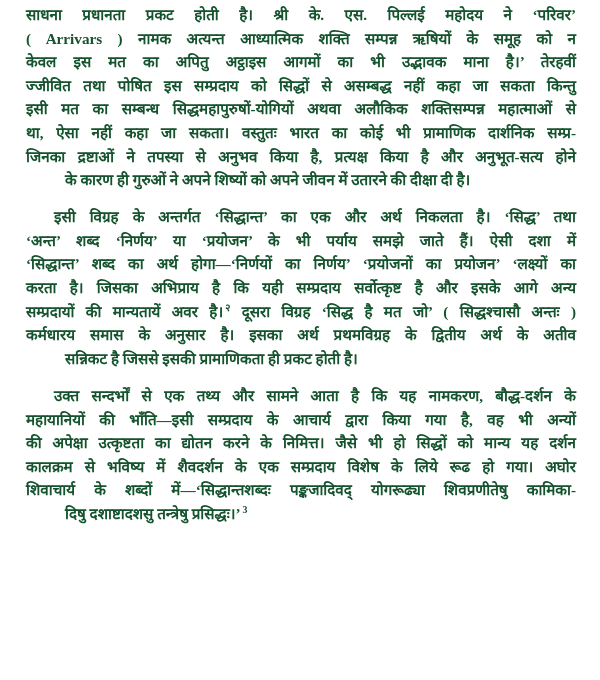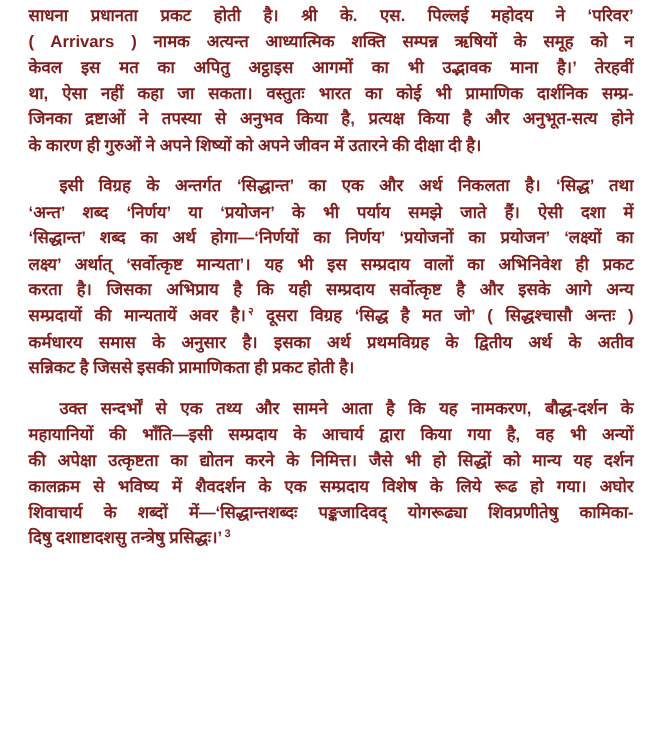--- a/index.html
+++ b/index.html
@@ -11,69 +11,71 @@
       width: 600px;
       height: 680px;
       overflow: hidden;
       position: relative;
     }
     .page {
       position: absolute;
       left: 26px;
       top: 3px;
       width: 550px;
-      font-family: Liberation Sans, sans-serif;
+      font-family: Liberation Serif, serif;
       font-size: 15.2px;
-      color: #7f1d1d;
+      color: #14532d;
       font-weight: 600;
     }
     .para {
       margin: 0 0 13.5px 0;
     }
     .line {
       display: block;
       height: 23.6px;
       line-height: 23.6px;
       white-space: nowrap;
       text-align: justify;
       text-align-last: justify;
       overflow: visible;
     }
     .line.indent {
       padding-left: 28px;
     }
     .line.last {
       text-align-last: left;
+      margin-left: 39px;
     }
     .fn {
       font-size: 10px;
       vertical-align: super;
       line-height: 0;
       margin-left: 2px;
     }
   </style>
 </head>
 <body>
 
 <div class="page">
 
   <div class="para">
     <span class="line">साधना प्रधानता प्रकट होती है। श्री के. एस. पिल्लई महोदय ने ‘परिवर’</span>
     <span class="line">( Arrivars ) नामक अत्यन्त आध्यात्मिक शक्ति सम्पन्न ऋषियों के समूह को न</span>
     <span class="line">केवल इस मत का अपितु अट्ठाइस आगमों का भी उद्भावक माना है।’ तेरहवीं</span>
+    <span class="line">ज्जीवित तथा पोषित इस सम्प्रदाय को सिद्धों से असम्बद्ध नहीं कहा जा सकता किन्तु</span>
+    <span class="line">इसी मत का सम्बन्ध सिद्धमहापुरुषों-योगियों अथवा अलौकिक शक्तिसम्पन्न महात्माओं से</span>
     <span class="line">था, ऐसा नहीं कहा जा सकता। वस्तुतः भारत का कोई भी प्रामाणिक दार्शनिक सम्प्र-</span>
     <span class="line">जिनका द्रष्टाओं ने तपस्या से अनुभव किया है, प्रत्यक्ष किया है और अनुभूत-सत्य होने</span>
     <span class="line last">के कारण ही गुरुओं ने अपने शिष्यों को अपने जीवन में उतारने की दीक्षा दी है।</span>
   </div>
 
   <div class="para">
     <span class="line indent">इसी विग्रह के अन्तर्गत ‘सिद्धान्त’ का एक और अर्थ निकलता है। ‘सिद्ध’ तथा</span>
     <span class="line">‘अन्त’ शब्द ‘निर्णय’ या ‘प्रयोजन’ के भी पर्याय समझे जाते हैं। ऐसी दशा में</span>
     <span class="line">‘सिद्धान्त’ शब्द का अर्थ होगा—‘निर्णयों का निर्णय’ ‘प्रयोजनों का प्रयोजन’ ‘लक्ष्यों का</span>
-    <span class="line">लक्ष्य’ अर्थात् ‘सर्वोत्कृष्ट मान्यता’। यह भी इस सम्प्रदाय वालों का अभिनिवेश ही प्रकट</span>
     <span class="line">करता है। जिसका अभिप्राय है कि यही सम्प्रदाय सर्वोत्कृष्ट है और इसके आगे अन्य</span>
     <span class="line"><span>सम्प्रदायों की मान्यतायें अवर है।</span><span class="fn">२</span><span> दूसरा विग्रह ‘सिद्ध है मत जो’ ( सिद्धश्चासौ अन्तः )</span></span>
     <span class="line">कर्मधारय समास के अनुसार है। इसका अर्थ प्रथमविग्रह के द्वितीय अर्थ के अतीव</span>
     <span class="line last">सन्निकट है जिससे इसकी प्रामाणिकता ही प्रकट होती है।</span>
   </div>
 
   <div class="para">
     <span class="line indent">उक्त सन्दर्भों से एक तथ्य और सामने आता है कि यह नामकरण, बौद्ध-दर्शन के</span>
     <span class="line">महायानियों की भाँति—इसी सम्प्रदाय के आचार्य द्वारा किया गया है, वह भी अन्यों</span>
     <span class="line">की अपेक्षा उत्कृष्टता का द्योतन करने के निमित्त। जैसे भी हो सिद्धों को मान्य यह दर्शन</span>

